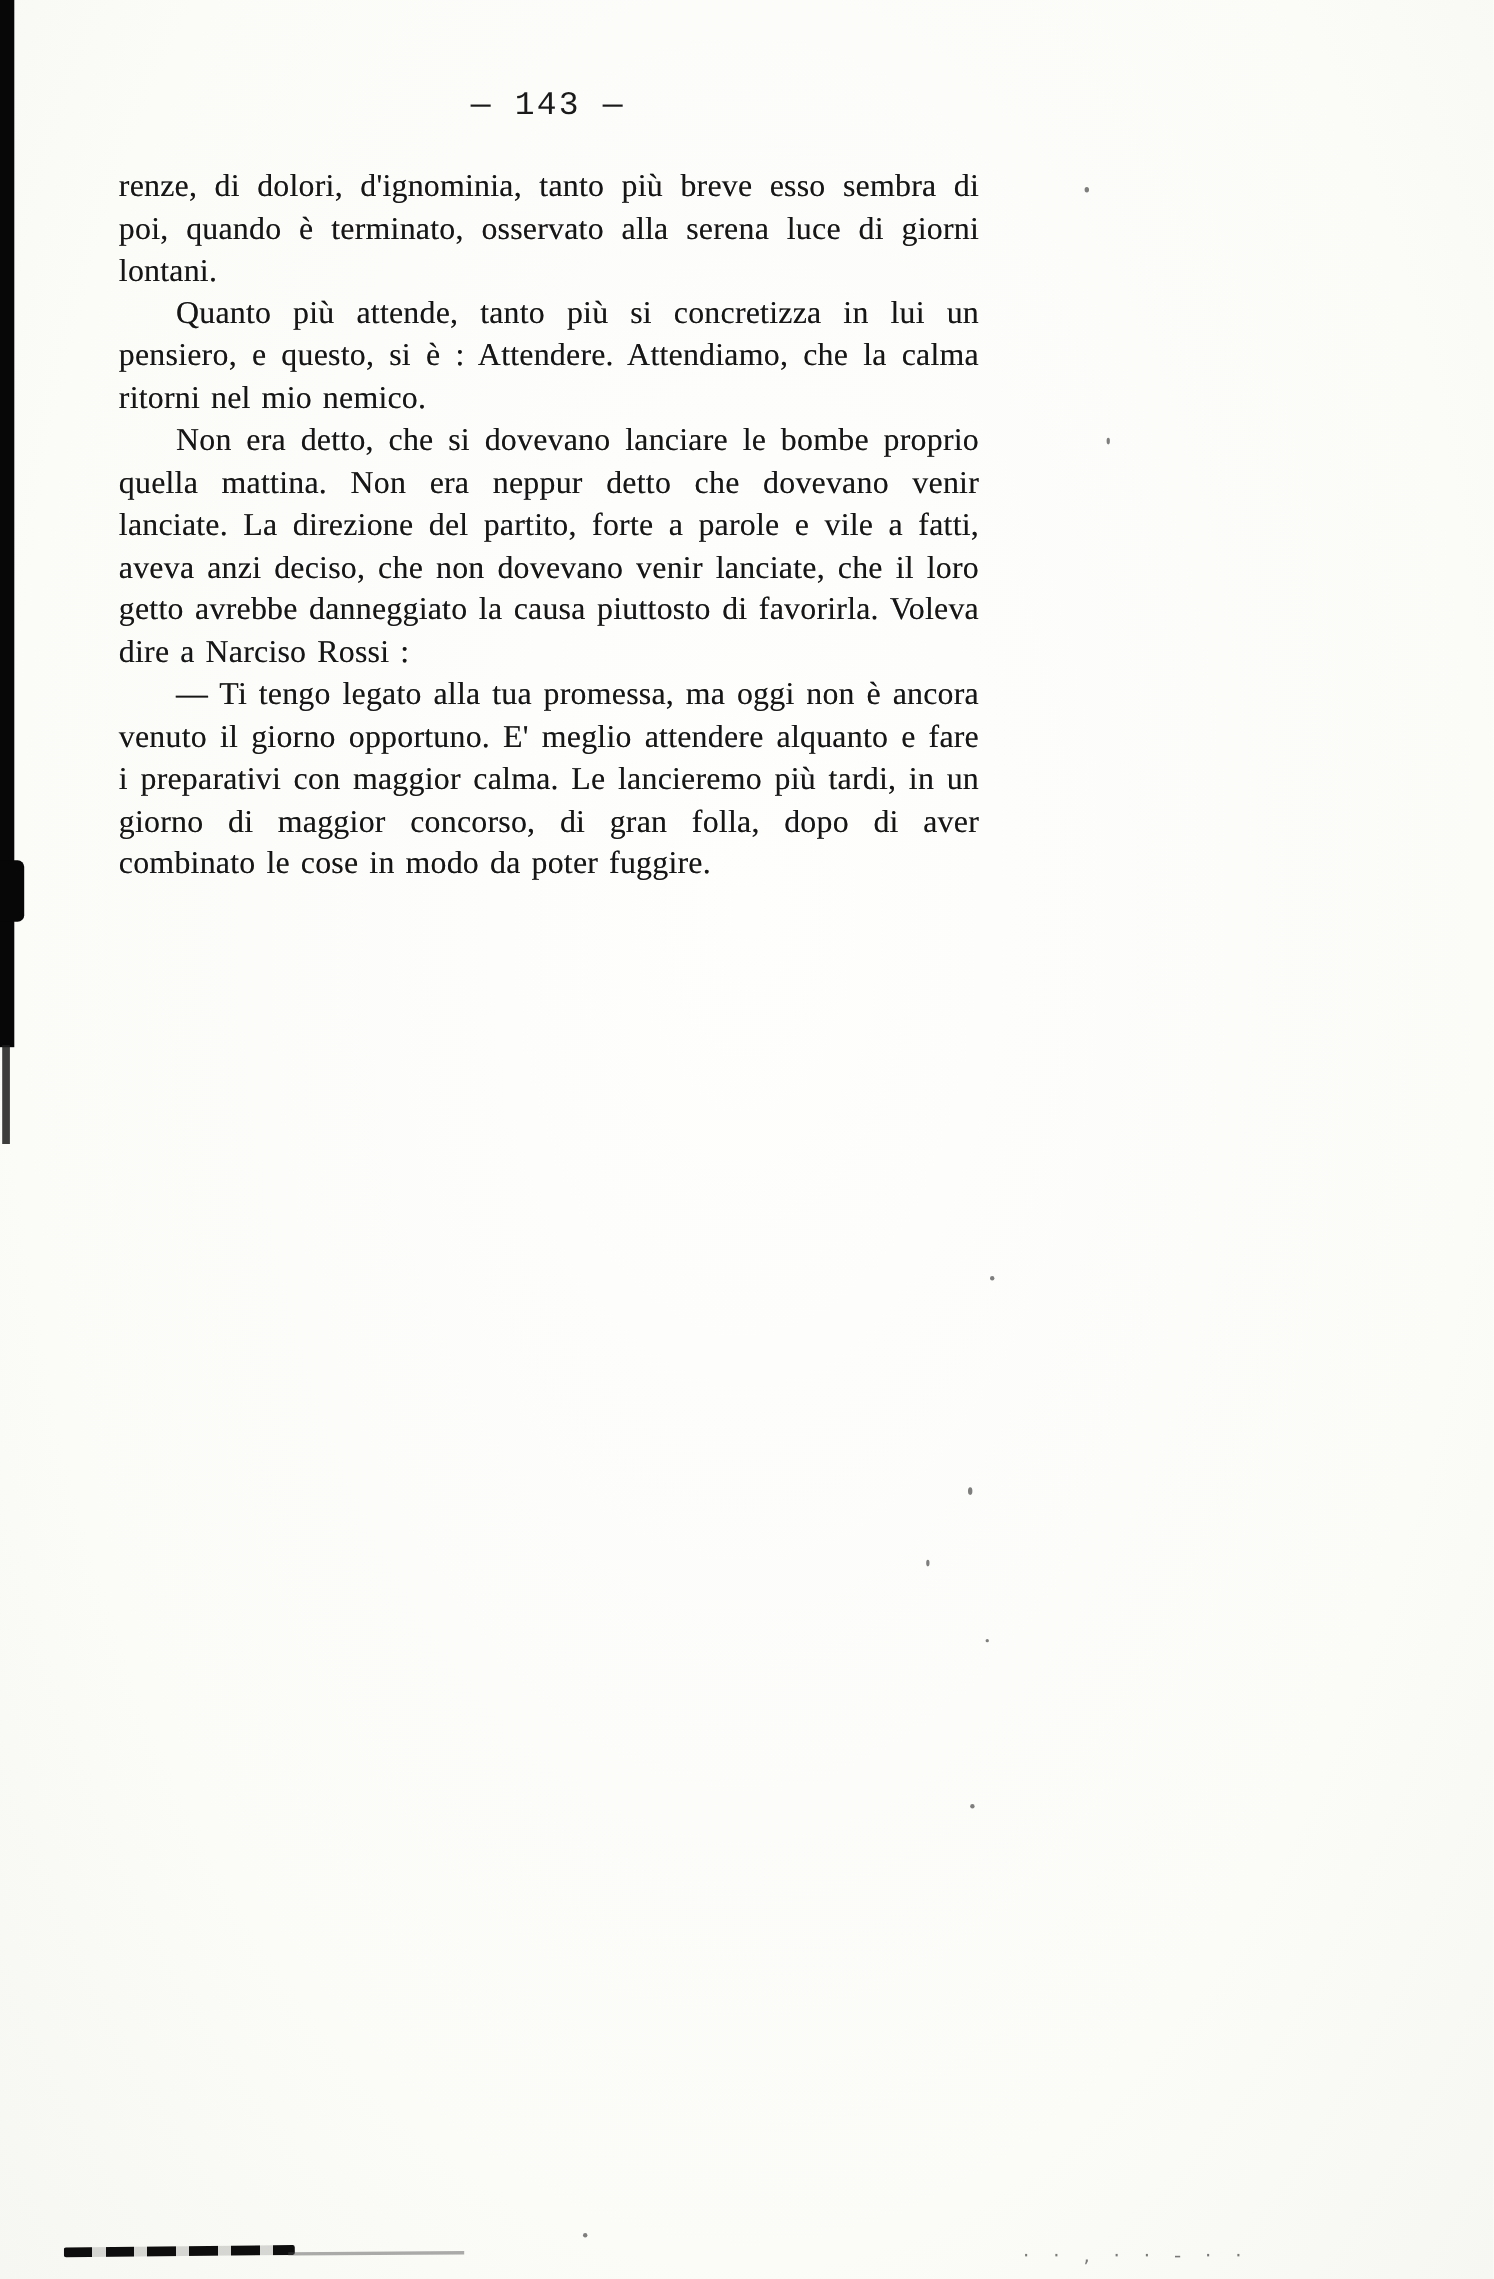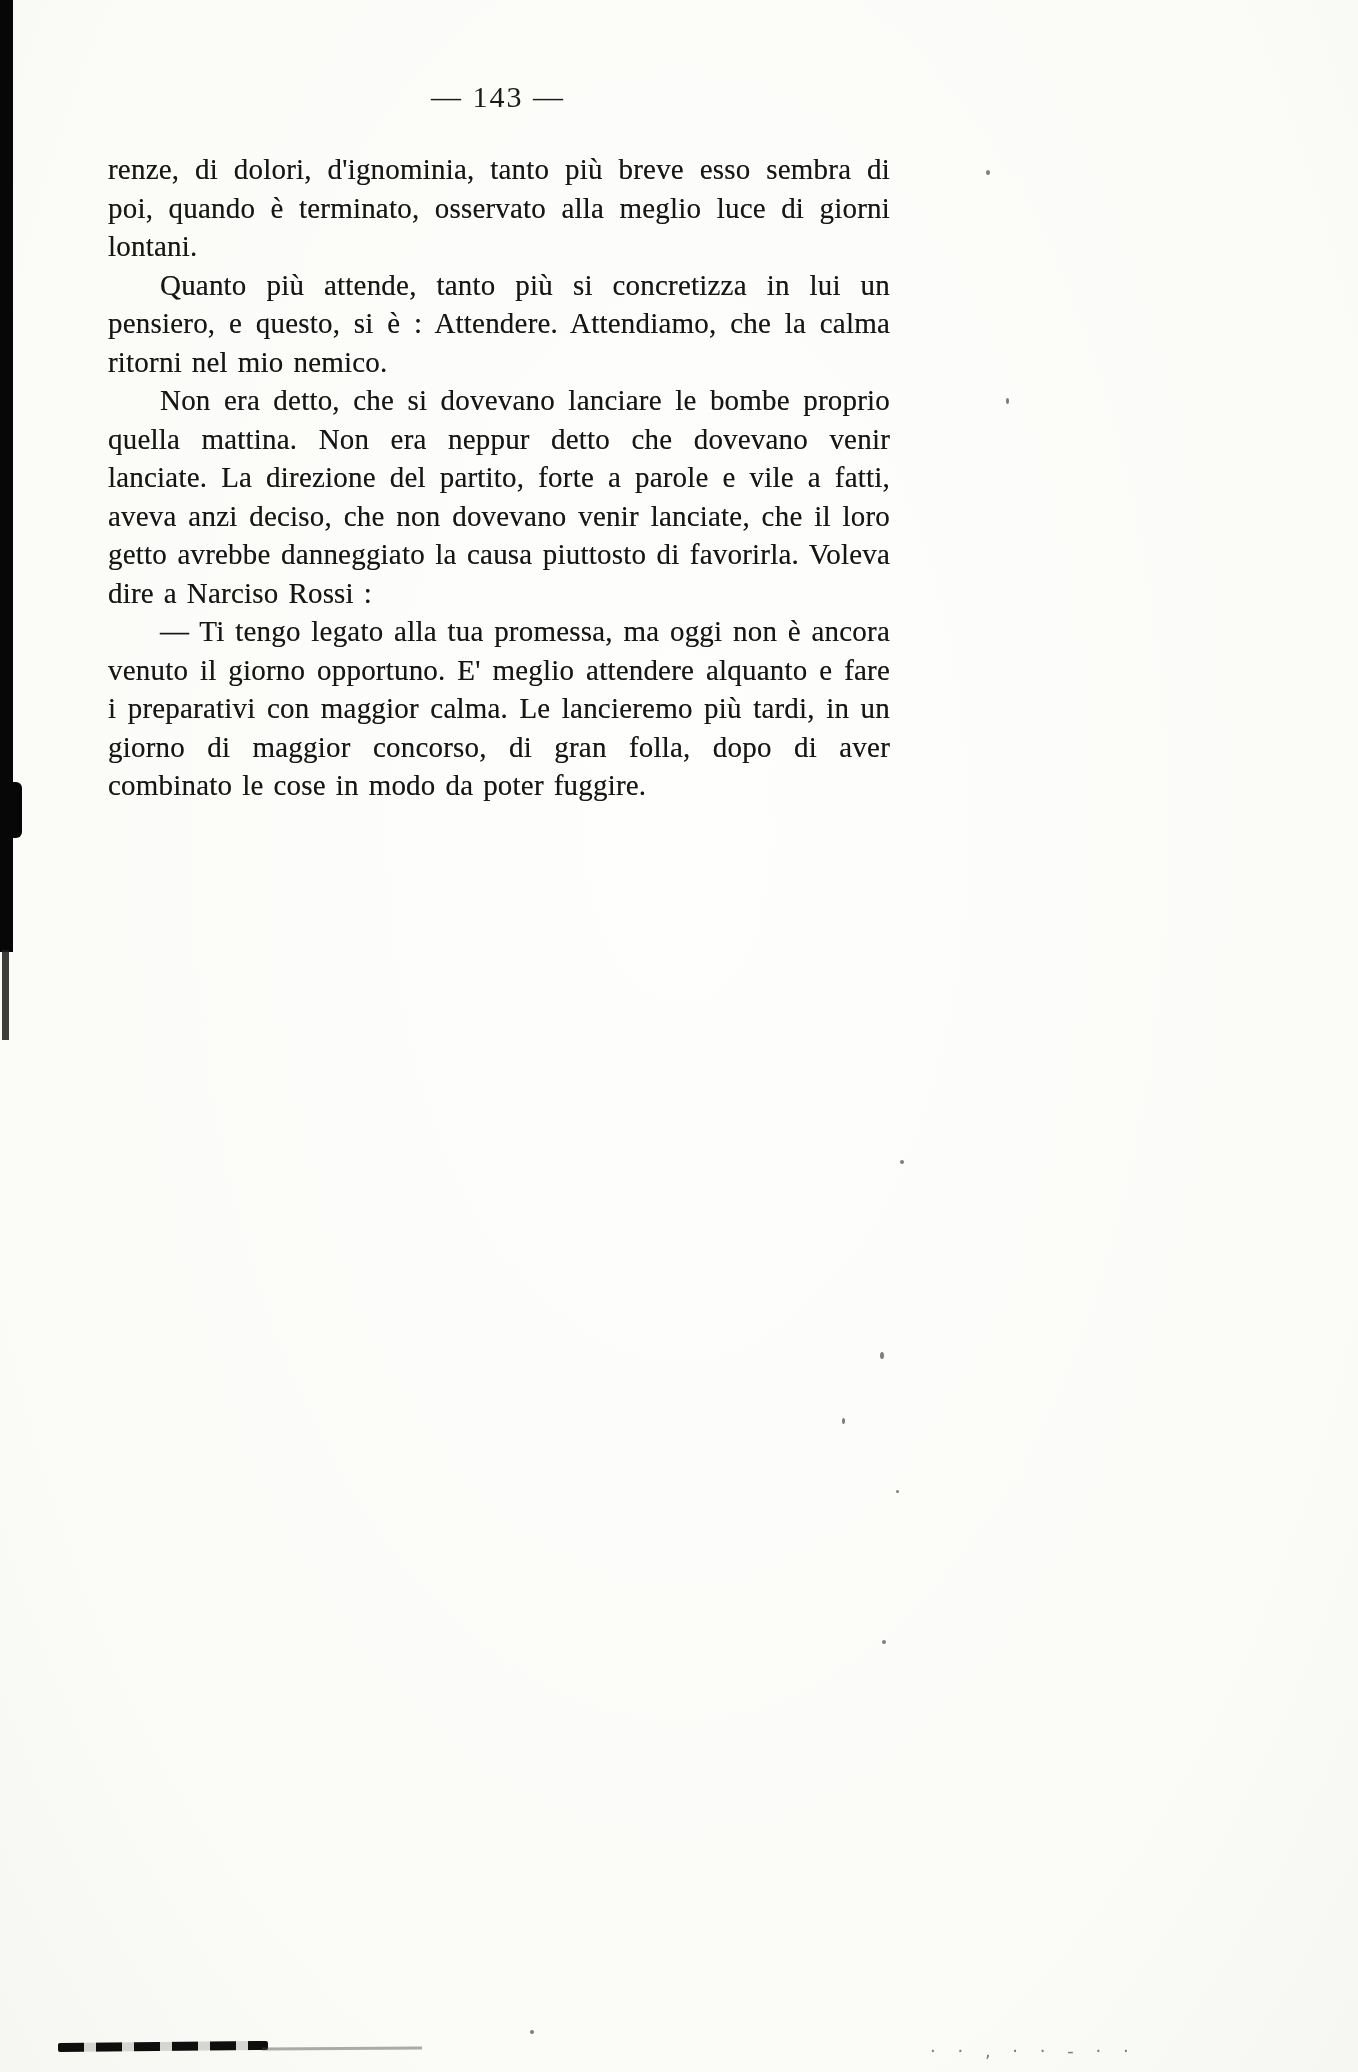--- a/index.html
+++ b/index.html
@@ -44,20 +44,21 @@
 
   .page-number {
     position: absolute;
     top: 80px;
     left: 108px;
     width: 780px;
     text-align: center;
     font-size: 30px;
     letter-spacing: 2px;
     color: #1a1a1a;
+    font-family: Liberation Mono, monospace;
   }
 
   .text-block {
     position: absolute;
     top: 150px;
     left: 108px;
     width: 782px;
     font-size: 29px;
     line-height: 38.5px;
     text-align: justify;
@@ -120,21 +121,21 @@
 
 <div class="page">
 
   <div class="binding-main"></div>
   <div class="binding-bump"></div>
   <div class="binding-tail"></div>
 
   <div class="page-number">— 143 —</div>
 
   <div class="text-block">
-    <p class="noindent">renze, di dolori, d'ignominia, tanto più breve esso sembra di poi, quando è terminato, osservato alla meglio luce di giorni lontani.</p>
+    <p class="noindent">renze, di dolori, d'ignominia, tanto più breve esso sembra di poi, quando è terminato, osservato alla serena luce di giorni lontani.</p>
     <p>Quanto più attende, tanto più si concretizza in lui un pensiero, e questo, si è : Attendere. Attendiamo, che la calma ritorni nel mio nemico.</p>
     <p>Non era detto, che si dovevano lanciare le bombe proprio quella mattina. Non era neppur detto che dovevano venir lanciate. La direzione del partito, forte a parole e vile a fatti, aveva anzi deciso, che non dovevano venir lanciate, che il loro getto avrebbe danneggiato la causa piuttosto di favorirla. Voleva dire a Narciso Rossi :</p>
     <p>— Ti tengo legato alla tua promessa, ma oggi non è ancora venuto il giorno opportuno. E' meglio attendere alquanto e fare i preparativi con maggior calma. Le lancieremo più tardi, in un giorno di maggior concorso, di gran folla, dopo di aver combinato le cose in modo da poter fuggire.</p>
   </div>
 
   <div class="speck" style="left:986px; top:170px; width:4px; height:5px;"></div>
   <div class="speck" style="left:1006px; top:398px; width:3px; height:6px;"></div>
   <div class="speck" style="left:900px; top:1160px; width:4px; height:4px;"></div>
   <div class="speck" style="left:880px; top:1352px; width:4px; height:7px;"></div>
   <div class="speck" style="left:842px; top:1418px; width:3px; height:6px;"></div>

